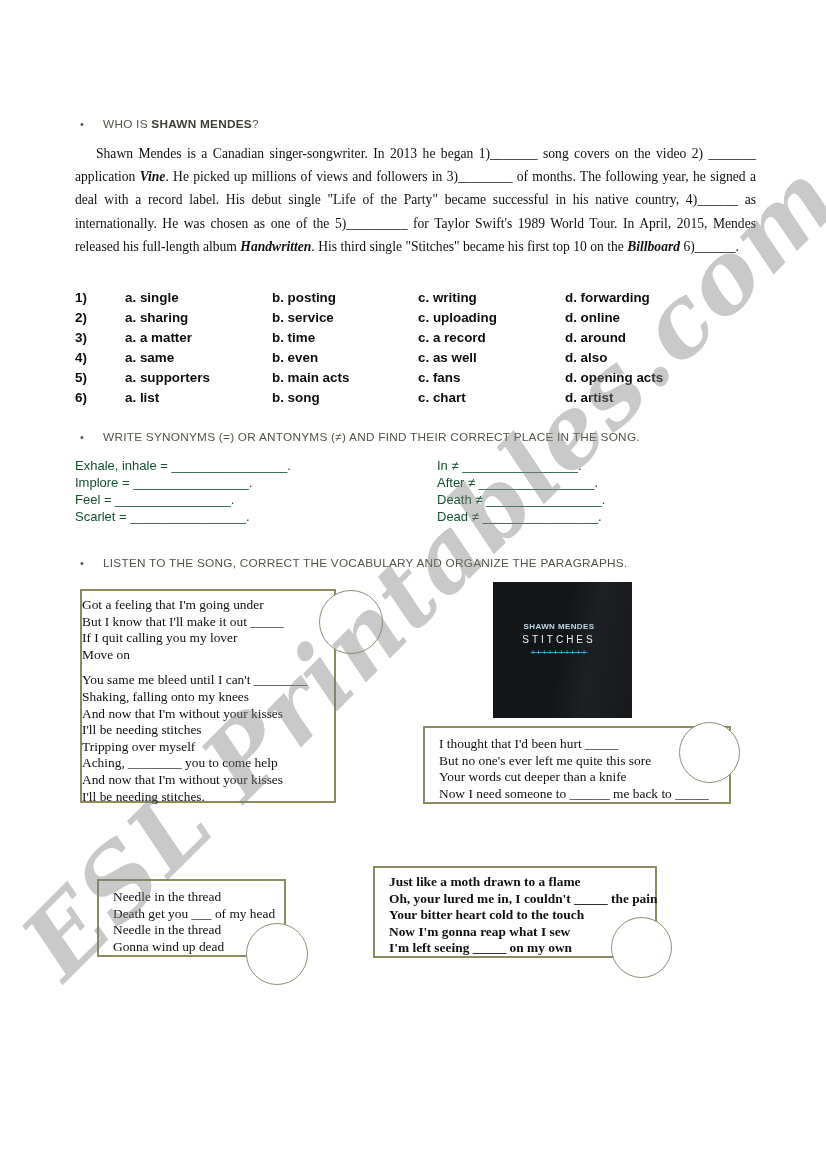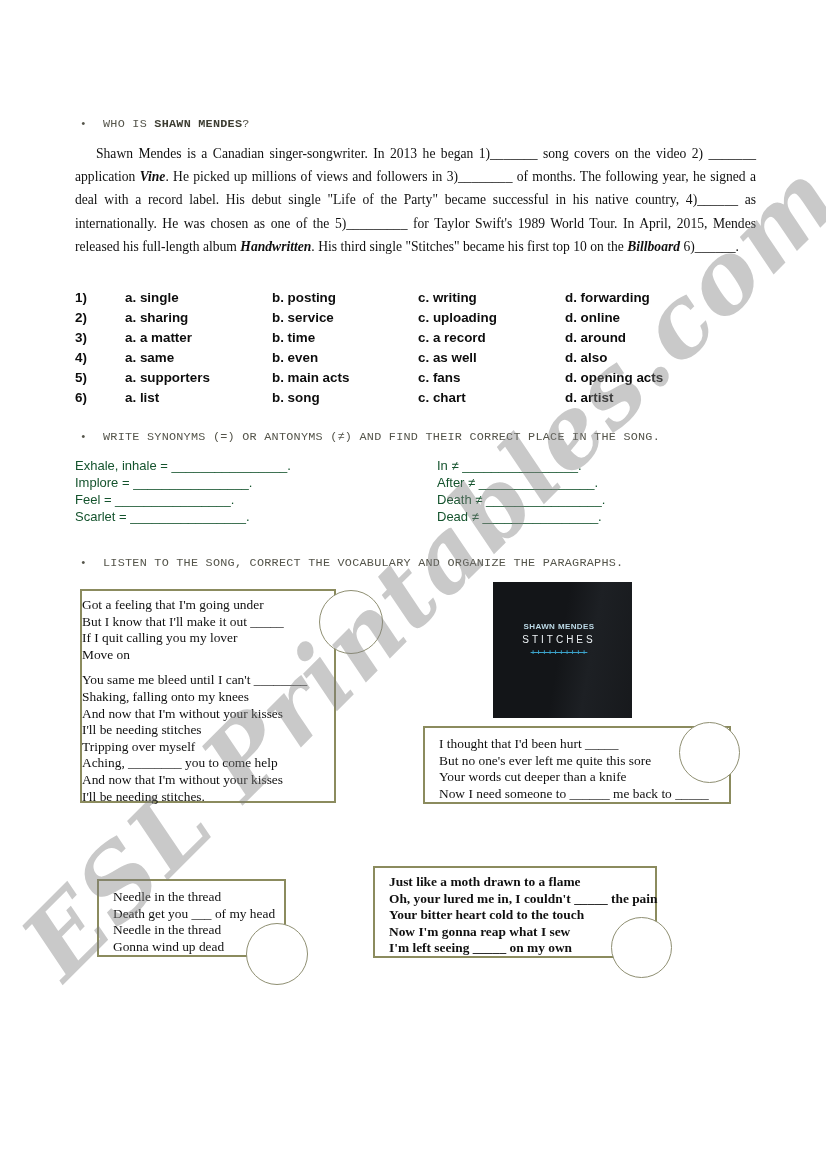--- a/index.html
+++ b/index.html
@@ -1,20 +1,20 @@
 <!DOCTYPE html>
 <html><head>
 <meta charset="utf-8">
 <style>
   html,body{margin:0;padding:0;background:#e8e8e8;}
   .page{position:relative;width:826px;height:1169px;background:#ffffff;margin:0 auto;
         overflow:hidden;font-family:"Liberation Serif",serif;color:#161616;}
 
   
-  .heading{position:absolute;left:80px;font-family:Liberation Mono, monospace;
+  .heading{position:absolute;left:80px;font-family:Liberation Sans, sans-serif;
            font-size:11.8px;color:#54544a;letter-spacing:.25px;white-space:nowrap;}
   .heading .bullet{display:inline-block;width:23px;font-size:11px;color:#54544a;}
   .heading b{color:#3e3e33;}
 
   
   .intro{position:absolute;left:75px;top:142px;width:681px;margin:0;
          font-size:13.6px;line-height:23.2px;text-align:justify;text-indent:21px;color:#101010;}
   .intro .bi{font-style:italic;font-weight:bold;}
 
   

